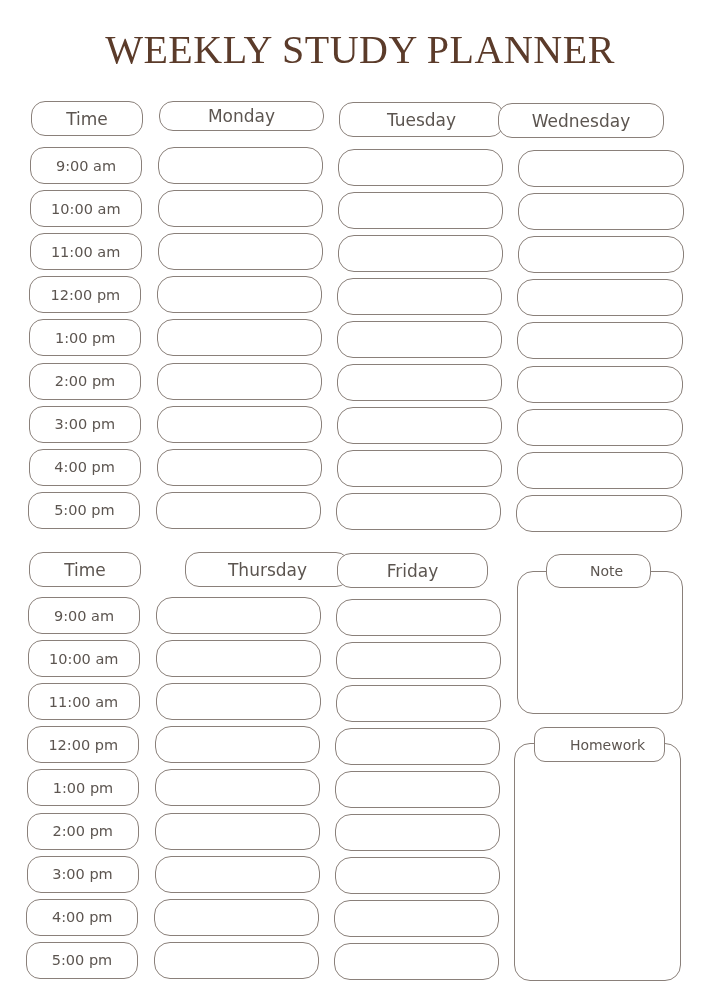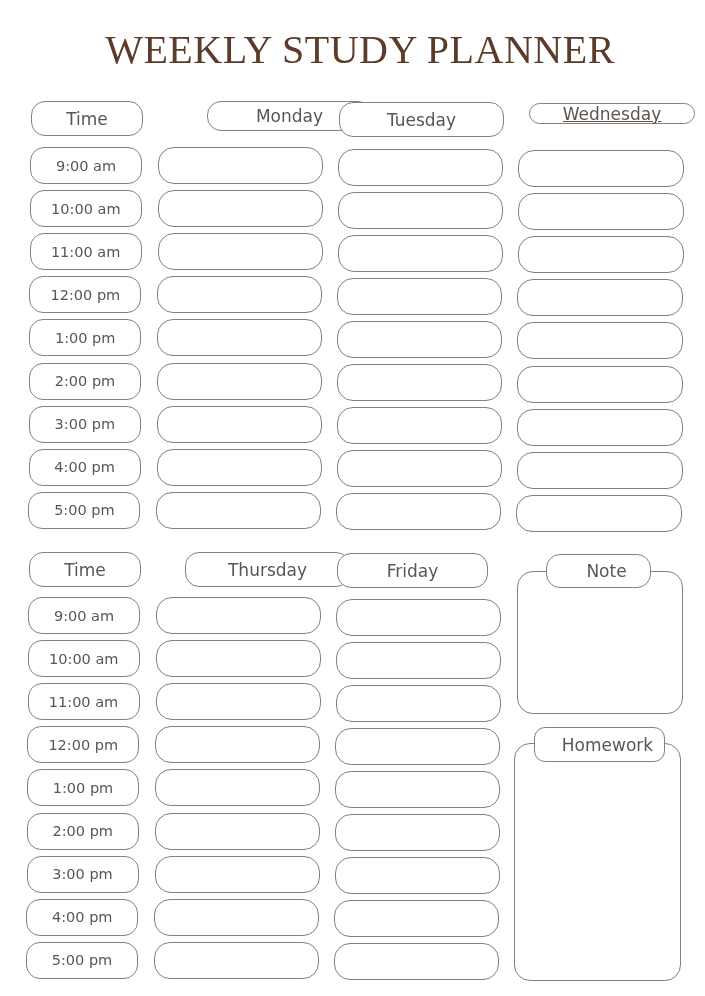--- a/index.html
+++ b/index.html
@@ -10,32 +10,32 @@
            letter-spacing:0.5px; }
   .pill { position:absolute; box-sizing:border-box; border:1.5px solid #8a807a;
           border-radius:14px; background:#fff; display:flex; align-items:center;
           justify-content:center; font-size:15px; color:#5c5550; }
   .pill.head { font-size:17px; }
   .pill.time { font-size:14.5px; }
   .box { position:absolute; box-sizing:border-box; border:1.5px solid #8a807a;
          border-radius:16px; background:#fff; }
   .tab { position:absolute; box-sizing:border-box; border:1.5px solid #8a807a;
          border-radius:14px; background:#fff; display:flex; align-items:center;
-         justify-content:center; font-size:17px; color:#5c5550; z-index:2;padding-left:16px; }
+         justify-content:center; font-size:14px; color:#5c5550; z-index:2;padding-left:16px; }
 </style>
 </head>
 <body>
 
 <div class="title">WEEKLY STUDY PLANNER</div>
 
 <div id="grid">
     <div class="pill head" style="left:31px;top:101px;width:112px;height:35px;">Time</div>
-    <div class="pill head" style="left:159px;top:101px;width:165px;height:30px;margin-left:48px;">Monday</div>
+    <div class="pill head" style="left:159px;top:101px;width:165px;height:30px;">Monday</div>
     <div class="pill head" style="left:339px;top:102px;width:165px;height:35px;">Tuesday</div>
-    <div class="pill head" style="left:529px;top:103px;width:166px;height:21px;text-decoration:underline;">Wednesday</div>
+    <div class="pill head" style="left:498px;top:103px;width:166px;height:35px;">Wednesday</div>
     <div class="pill time" style="left:30px;top:147px;width:112px;height:37px;">9:00 am</div>
     <div class="box" style="left:158px;top:147px;width:165px;height:37px;"></div>
     <div class="box" style="left:338px;top:148.5px;width:165px;height:37px;"></div>
     <div class="box" style="left:518px;top:150px;width:166px;height:37px;"></div>
     <div class="pill time" style="left:29.8px;top:190.1px;width:112px;height:37px;">10:00 am</div>
     <div class="box" style="left:157.8px;top:190.1px;width:165px;height:37px;"></div>
     <div class="box" style="left:337.8px;top:191.6px;width:165px;height:37px;"></div>
     <div class="box" style="left:517.8px;top:193.1px;width:166px;height:37px;"></div>
     <div class="pill time" style="left:29.6px;top:233.20000000000002px;width:112px;height:37px;">11:00 am</div>
     <div class="box" style="left:157.6px;top:233.20000000000002px;width:165px;height:37px;"></div>

